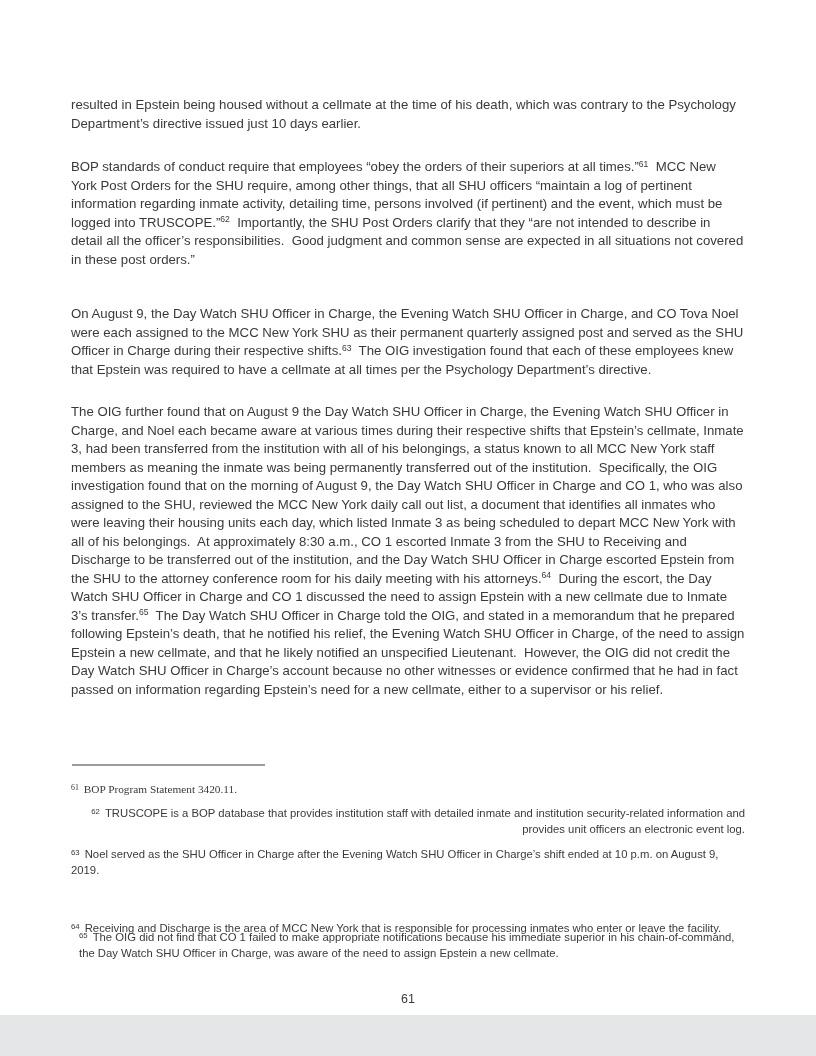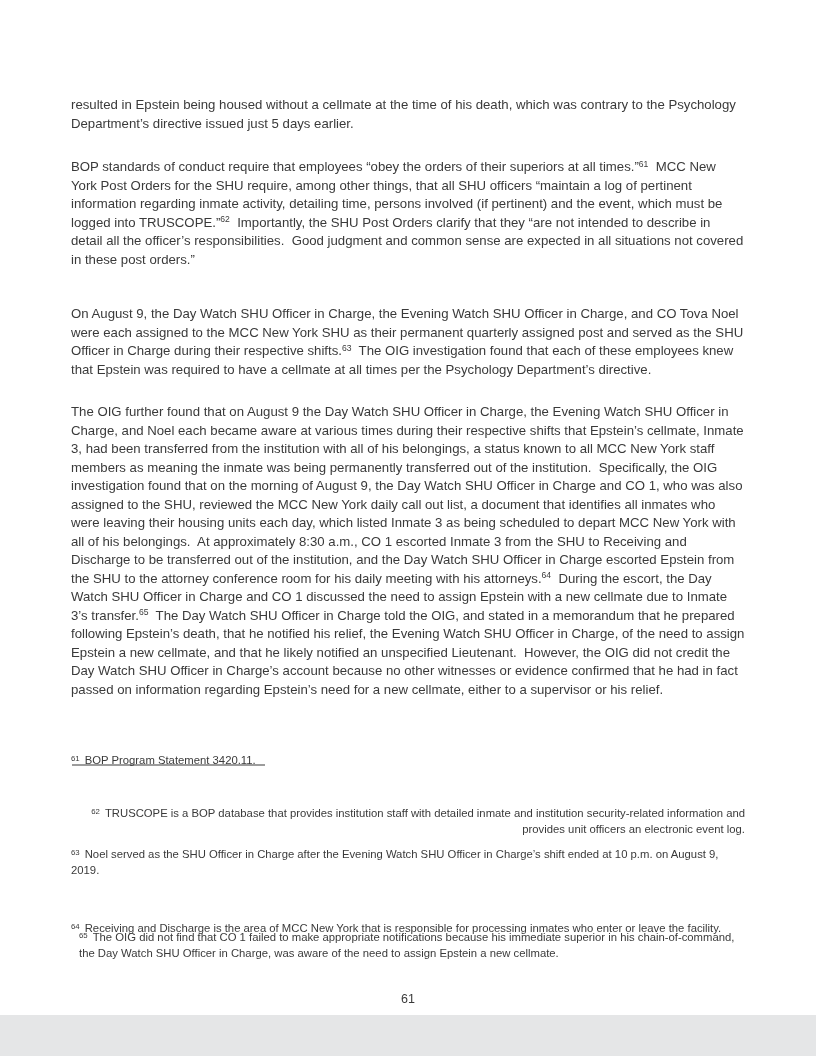--- a/index.html
+++ b/index.html
@@ -56,21 +56,21 @@
     font-size: 11.3px;
     line-height: 16.4px;
     white-space: pre-wrap;
     color: #3a3a3a;
   }
   .fn sup.fnref {
     font-size: 7.8px;
     top: -3.5px;
     margin-right: 5px;
   }
-  .pos-fn1 { top: 752px; }
+  .pos-fn1 { top: 781px; font-family: Liberation Serif, serif; }
   .pos-fn2 { top: 805px; text-align: right; }
   .pos-fn3 { top: 846px; }
   .pos-fn4 { top: 920px; }
   .pos-fn5 { top: 929px; margin-left: 8px; }
   .page-number {
     position: absolute;
     left: 0;
     top: 991px;
     width: 816px;
     text-align: center;
@@ -86,21 +86,21 @@
     height: 41px;
     background: #e5e6e7;
   }
 </style>
 </head>
 <body>
 
 <div class="page">
   <div class="content">
     <div id="paragraphs">
-        <p class="para pos-p1">resulted in Epstein being housed without a cellmate at the time of his death, which was contrary to the Psychology Department’s directive issued just 5 days earlier.</p>
+        <p class="para pos-p1">resulted in Epstein being housed without a cellmate at the time of his death, which was contrary to the Psychology Department’s directive issued just 10 days earlier.</p>
         <p class="para pos-p2">BOP standards of conduct require that employees “obey the orders of their superiors at all times.”<sup class="fnref">61</sup>  MCC New York Post Orders for the SHU require, among other things, that all SHU officers “maintain a log of pertinent information regarding inmate activity, detailing time, persons involved (if pertinent) and the event, which must be logged into TRUSCOPE.”<sup class="fnref">62</sup>  Importantly, the SHU Post Orders clarify that they “are not intended to describe in detail all the officer’s responsibilities.  Good judgment and common sense are expected in all situations not covered in these post orders.”</p>
         <p class="para pos-p3">On August 9, the Day Watch SHU Officer in Charge, the Evening Watch SHU Officer in Charge, and CO Tova Noel were each assigned to the MCC New York SHU as their permanent quarterly assigned post and served as the SHU Officer in Charge during their respective shifts.<sup class="fnref">63</sup>  The OIG investigation found that each of these employees knew that Epstein was required to have a cellmate at all times per the Psychology Department’s directive.</p>
         <p class="para pos-p4">The OIG further found that on August 9 the Day Watch SHU Officer in Charge, the Evening Watch SHU Officer in Charge, and Noel each became aware at various times during their respective shifts that Epstein’s cellmate, Inmate 3, had been transferred from the institution with all of his belongings, a status known to all MCC New York staff members as meaning the inmate was being permanently transferred out of the institution.  Specifically, the OIG investigation found that on the morning of August 9, the Day Watch SHU Officer in Charge and CO 1, who was also assigned to the SHU, reviewed the MCC New York daily call out list, a document that identifies all inmates who were leaving their housing units each day, which listed Inmate 3 as being scheduled to depart MCC New York with all of his belongings.  At approximately 8:30 a.m., CO 1 escorted Inmate 3 from the SHU to Receiving and Discharge to be transferred out of the institution, and the Day Watch SHU Officer in Charge escorted Epstein from the SHU to the attorney conference room for his daily meeting with his attorneys.<sup class="fnref">64</sup>  During the escort, the Day Watch SHU Officer in Charge and CO 1 discussed the need to assign Epstein with a new cellmate due to Inmate 3’s transfer.<sup class="fnref">65</sup>  The Day Watch SHU Officer in Charge told the OIG, and stated in a memorandum that he prepared following Epstein’s death, that he notified his relief, the Evening Watch SHU Officer in Charge, of the need to assign Epstein a new cellmate, and that he likely notified an unspecified Lieutenant.  However, the OIG did not credit the Day Watch SHU Officer in Charge’s account because no other witnesses or evidence confirmed that he had in fact passed on information regarding Epstein’s need for a new cellmate, either to a supervisor or his relief.</p>
       </div>
     <div class="fn-sep"></div>
     <div id="footnotes">
         <div class="fn pos-fn1"><sup class="fnref">61</sup>BOP Program Statement 3420.11.</div>
         <div class="fn pos-fn2"><sup class="fnref">62</sup>TRUSCOPE is a BOP database that provides institution staff with detailed inmate and institution security-related information and provides unit officers an electronic event log.</div>
         <div class="fn pos-fn3"><sup class="fnref">63</sup>Noel served as the SHU Officer in Charge after the Evening Watch SHU Officer in Charge’s shift ended at 10 p.m. on August 9, 2019.</div>
         <div class="fn pos-fn4"><sup class="fnref">64</sup>Receiving and Discharge is the area of MCC New York that is responsible for processing inmates who enter or leave the facility.</div>

